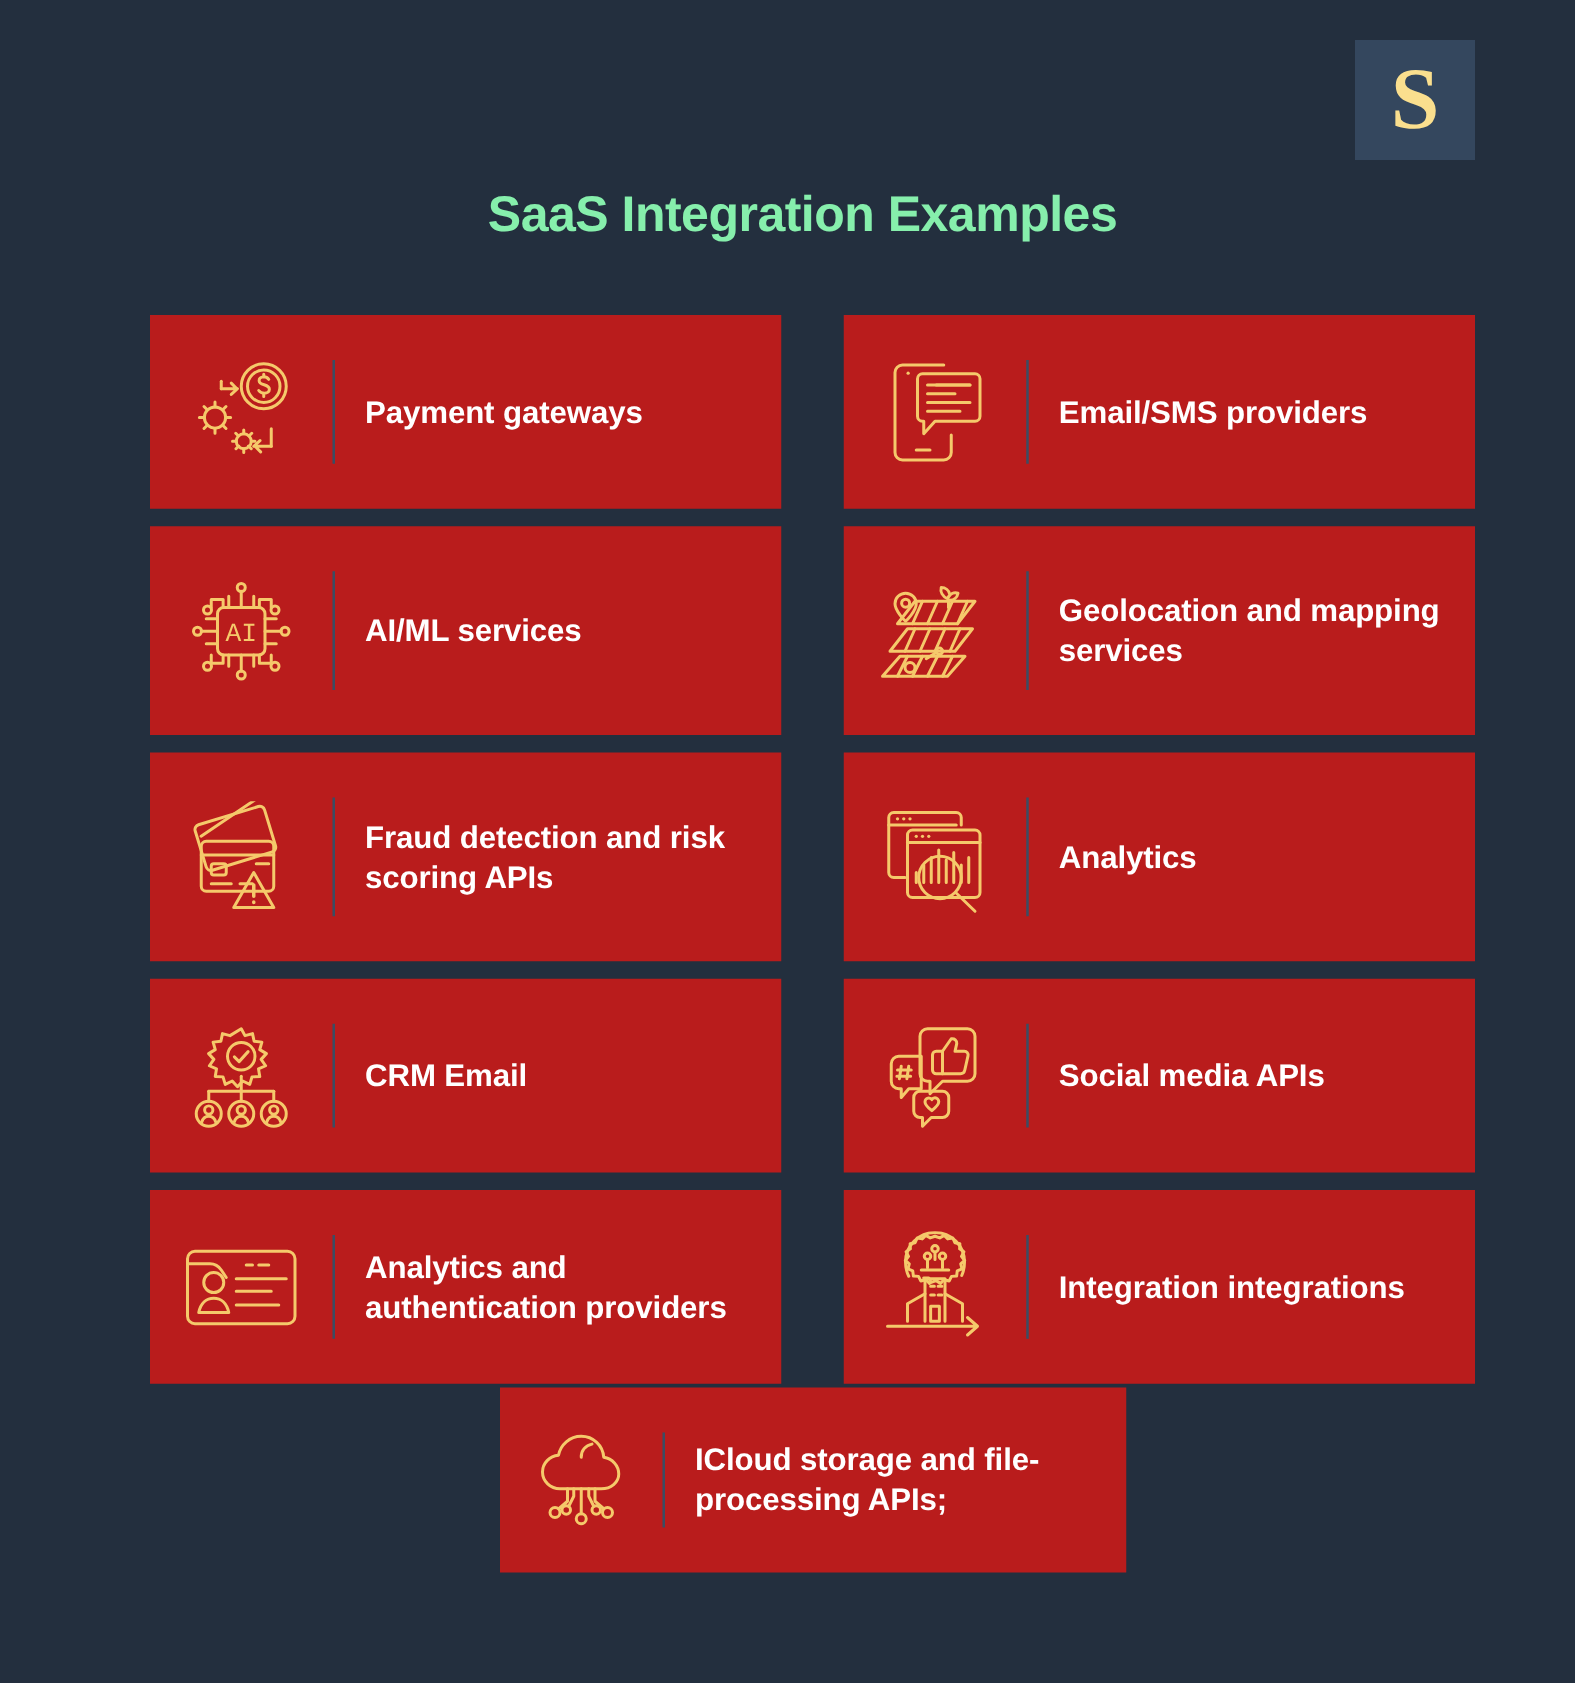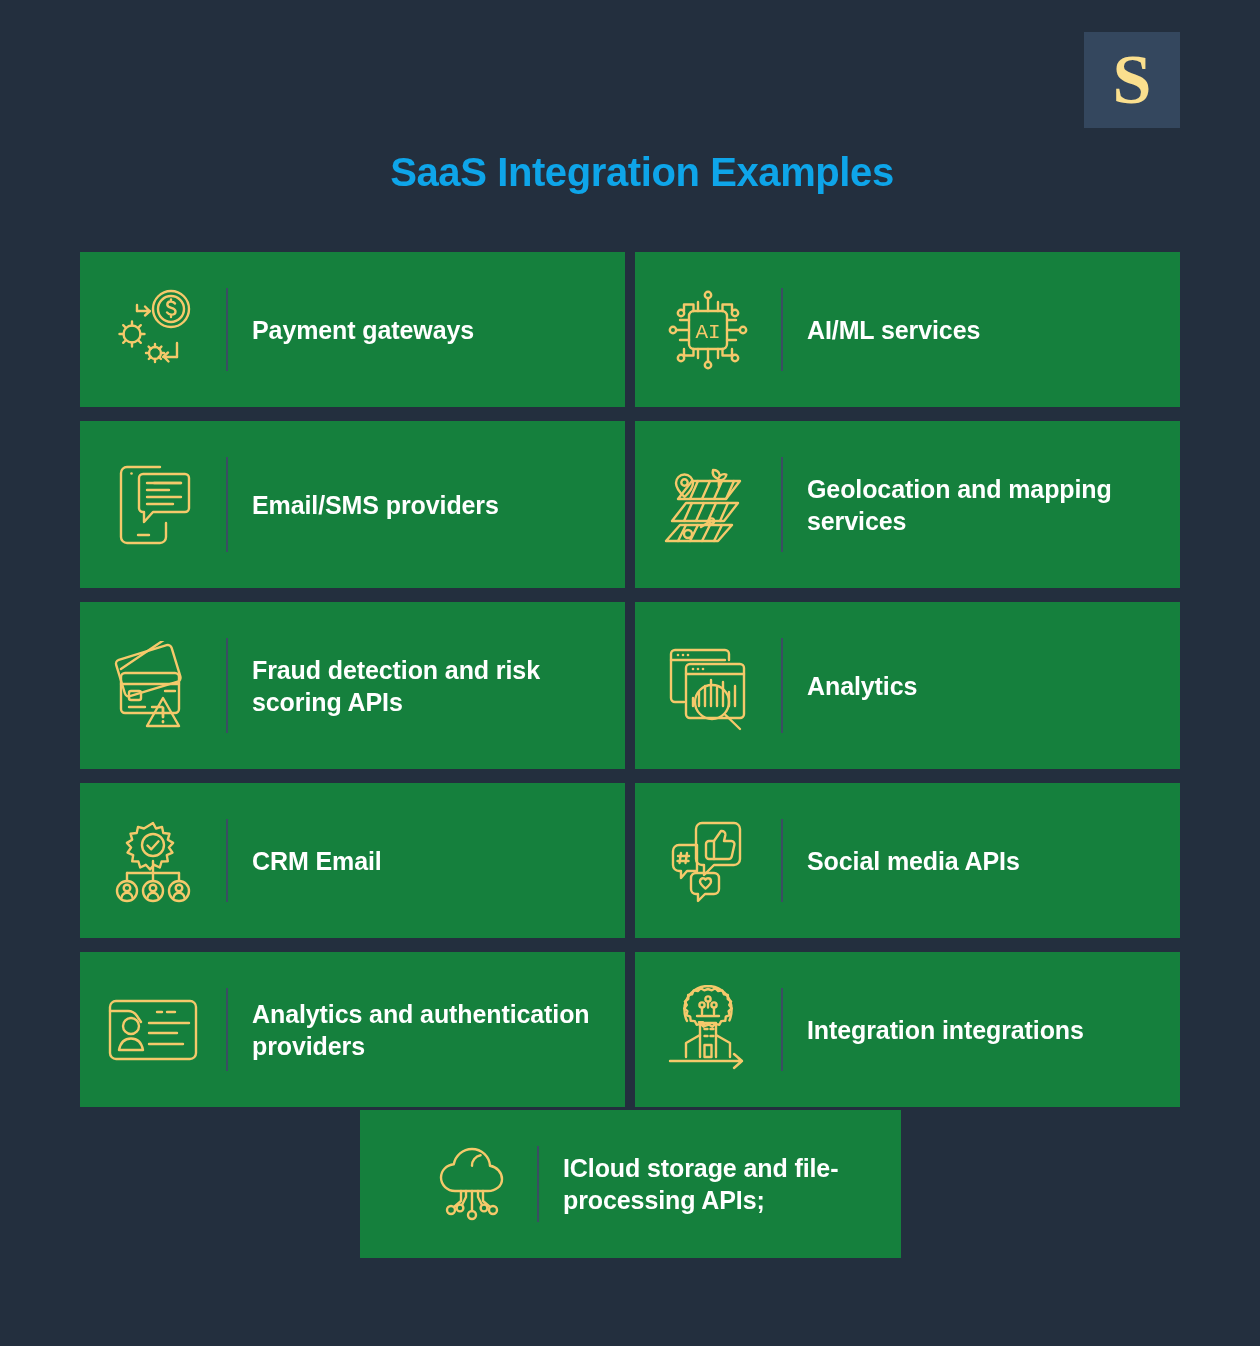--- a/index.html
+++ b/index.html
@@ -33,46 +33,47 @@
     font-family: "Liberation Serif", serif;
   }
 
   
   .page-title {
     position: absolute;
     top: 150px;
     left: 0;
     width: 1260px;
     text-align: center;
-    color: #0ea5e9;
+    color: #86efac;
     font-size: 40px;
     font-weight: bold;
     letter-spacing: -0.4px;
     font-family: "Liberation Sans", sans-serif;
     padding-left: 24px;
   }
 
   
   .grid {
     position: absolute;
     top: 252px;
     left: 80px;
     width: 1100px;
     display: grid;
     grid-template-columns: 545px 545px;
     column-gap: 10px;
     row-gap: 14px;
   }
 
   .card {
-    background: #15803d;
+    background: #b91c1c;
     display: flex;
     align-items: center;
     min-height: 155px;
     padding: 14px 0;
+    margin-left: 40px;
   }
   .card.tall { min-height: 167px; }
 
   .card-icon {
     width: 146px;
     min-width: 146px;
     display: flex;
     align-items: center;
     justify-content: center;
   }
@@ -96,21 +97,21 @@
     letter-spacing: -0.1px;
   }
 
   
   .bottom-row {
     position: absolute;
     top: 1110px;
     left: 360px;
     width: 541px;
   }
-  .bottom-row .card { min-height: 148px; padding-left: 47px; }
+  .bottom-row .card { min-height: 148px; }
   .bottom-row .card-icon { width: 130px; min-width: 130px; }
 </style>
 </head>
 <body>
 
 <div class="logo-badge">
   <span class="letter">S</span>
 </div>
 
 <h1 class="page-title">SaaS Integration Examples</h1>
@@ -128,20 +129,35 @@
         <path d="M70 70H57l4.5 4.5M56 70l5-4.5"></path>
         <path d="M70 70V56"></path>
         <circle cx="25" cy="47" r="8.5"></circle>
         <path d="M25 34.5v4M25 55.5v4M12.5 47h4M33.5 47h4M16.2 38.2l2.8 2.8M31 53l2.8 2.8M33.8 38.2L31 41M19 53l-2.8 2.8"></path>
         <circle cx="48" cy="66" r="6"></circle>
         <path d="M48 57v3M48 72v3M39 66h3M54 66h3M41.6 59.6l2.2 2.2M51.8 69.8l2.2 2.2M54.4 59.6l-2.2 2.2M44 69.8l-2.2 2.2"></path>
       </svg>
     </div>
     <div class="card-divider"></div>
     <div class="card-label">Payment gateways</div>
+  </div>
+
+  <div class="card">
+    <div class="card-icon">
+      <svg width="78" height="92" viewBox="0 0 78 92" fill="none" stroke="#F5C96B" stroke-width="2.4" stroke-linecap="round" stroke-linejoin="round">
+        <path d="M46 8H13a6 6 0 0 0-6 6v64a6 6 0 0 0 6 6h33a6 6 0 0 0 6-6V64"></path>
+        <path d="M24 76h11"></path>
+        <circle cx="17.5" cy="14.5" r="1.3" fill="#F5C96B" stroke="none"></circle>
+        <path d="M29 15h42a4 4 0 0 1 4 4v30a4 4 0 0 1-4 4H39l-9 10V53h-1a4 4 0 0 1-4-4V19a4 4 0 0 1 4-4z"></path>
+        <path d="M33 24h34M33 31h22M33 31h-0M33 38h34M33 45h26"></path>
+        <path d="M40 24h27"></path>
+      </svg>
+    </div>
+    <div class="card-divider"></div>
+    <div class="card-label">Email/SMS providers</div>
   </div>
 
   <div class="card">
     <div class="card-icon">
       <svg width="86" height="86" viewBox="0 0 86 86" fill="none" stroke="#F5C96B" stroke-width="2.4" stroke-linecap="round" stroke-linejoin="round">
         <rect x="24" y="24" width="38" height="38" rx="5"></rect>
         <text x="43" y="51" fill="#F5C96B" stroke="none" font-size="21" font-family="Liberation Mono, monospace" text-anchor="middle">AI</text>
         <path d="M33 24v-9M43 24v-13M53 24v-9"></path>
         <circle cx="43" cy="8" r="3.2"></circle>
         <path d="M33 62v9M43 62v13M53 62v9"></path>
@@ -157,35 +173,20 @@
         <path d="M28.5 62v6.5h-9.5V62"></path>
         <circle cx="16" cy="71" r="3.2"></circle>
         <path d="M57.5 62v6.5H67V62"></path>
         <circle cx="70" cy="71" r="3.2"></circle>
       </svg>
     </div>
     <div class="card-divider"></div>
     <div class="card-label">AI/ML services</div>
   </div>
 
-  <div class="card">
-    <div class="card-icon">
-      <svg width="78" height="92" viewBox="0 0 78 92" fill="none" stroke="#F5C96B" stroke-width="2.4" stroke-linecap="round" stroke-linejoin="round">
-        <path d="M46 8H13a6 6 0 0 0-6 6v64a6 6 0 0 0 6 6h33a6 6 0 0 0 6-6V64"></path>
-        <path d="M24 76h11"></path>
-        <circle cx="17.5" cy="14.5" r="1.3" fill="#F5C96B" stroke="none"></circle>
-        <path d="M29 15h42a4 4 0 0 1 4 4v30a4 4 0 0 1-4 4H39l-9 10V53h-1a4 4 0 0 1-4-4V19a4 4 0 0 1 4-4z"></path>
-        <path d="M33 24h34M33 31h22M33 31h-0M33 38h34M33 45h26"></path>
-        <path d="M40 24h27"></path>
-      </svg>
-    </div>
-    <div class="card-divider"></div>
-    <div class="card-label">Email/SMS providers</div>
-  </div>
-
   <div class="card tall">
     <div class="card-icon">
       <svg width="96" height="84" viewBox="0 0 96 84" fill="none" stroke="#F5C96B" stroke-width="2.4" stroke-linecap="round" stroke-linejoin="round">
         <path d="M32 18h48l-14 18H18z"></path>
         <path d="M38 18l-8 18M50 18l-8 18M62 18l-8 18M74 18l-8 18"></path>
         <path d="M26 40h52l-14 18H12z"></path>
         <path d="M32 40l-8 18M44 40l-8 18M56 40l-8 18M68 40l-8 18"></path>
         <path d="M20 62h52l-14 16H6z"></path>
         <path d="M26 62l-8 16M38 62l-8 16M50 62l-8 16M62 62l-8 16"></path>
         <path d="M16 20c0-4.7 3.8-8.5 8.5-8.5S33 15.3 33 20c0 6-8.5 14-8.5 14S16 26 16 20z"></path>

